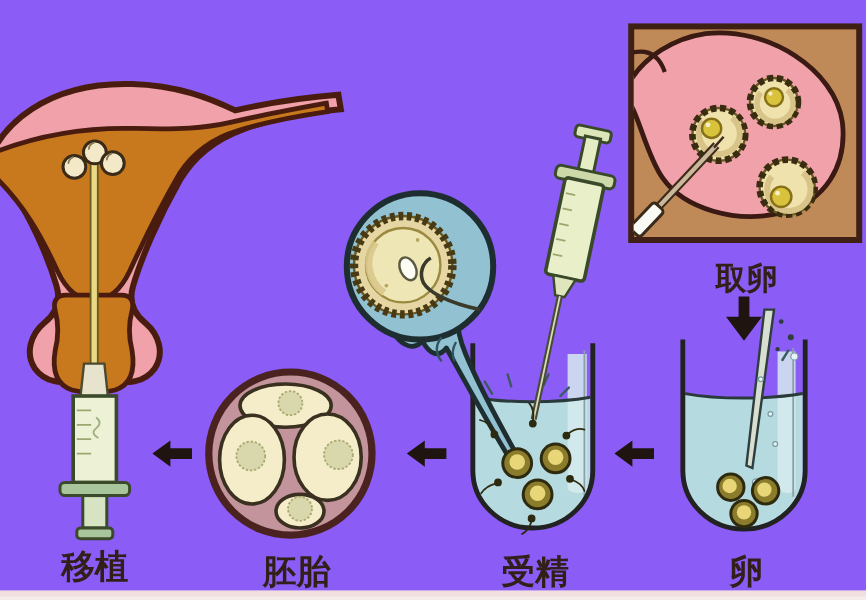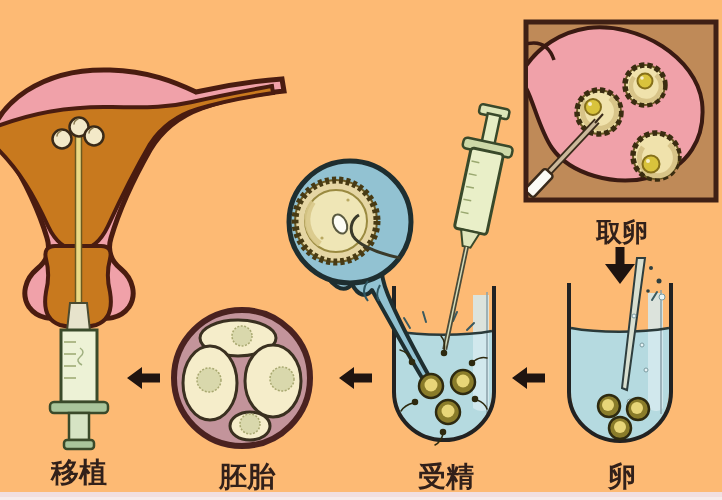--- a/index.html
+++ b/index.html
@@ -1,18 +1,18 @@
 <!DOCTYPE html>
 <html><head>
 <meta charset="utf-8">
 <style>
   html,body{margin:0;padding:0;background:#e8e8e8;}
   .stage{
     position:relative;width:722px;height:500px;overflow:hidden;
-    background:#fdba74;
+    background:#8b5cf6;
     font-family:"Liberation Sans",sans-serif;
   }
   .stage svg{position:absolute;left:0;top:0;display:block;}
   text.step-label{
     font-family:"Liberation Sans",sans-serif;
     font-weight:bold;
     fill:#31201a;
   }
 </style>
 </head>

